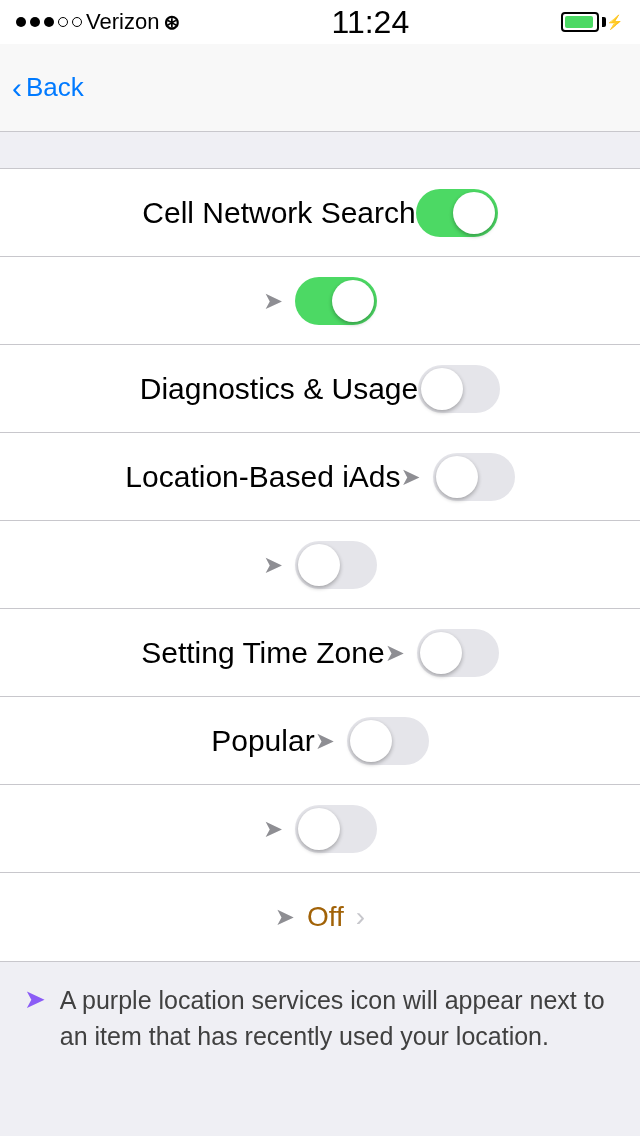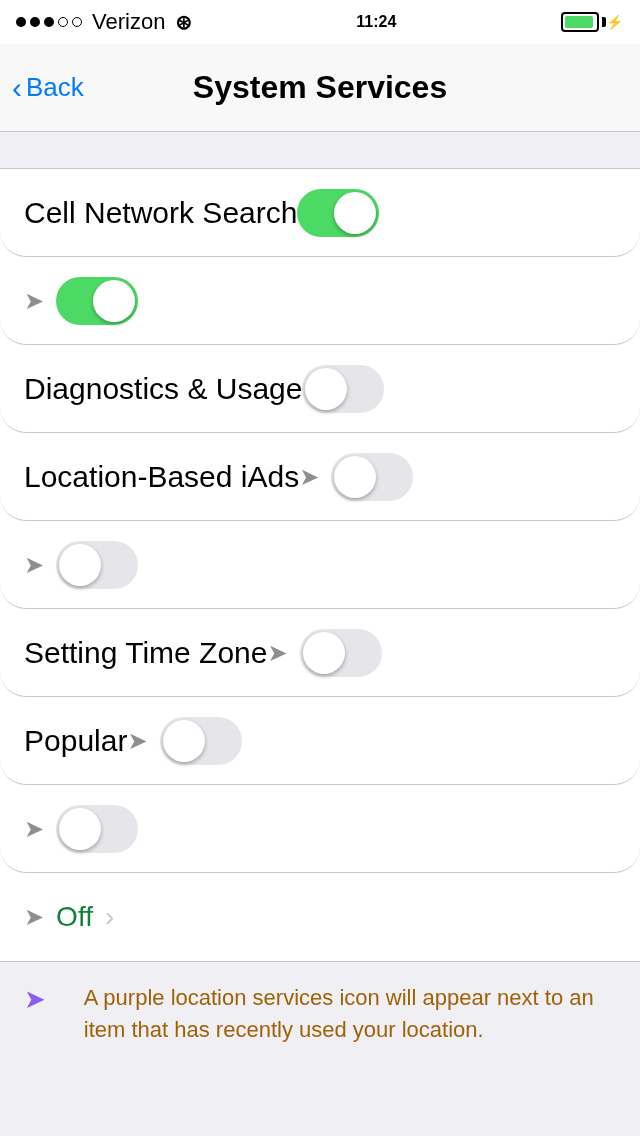--- a/index.html
+++ b/index.html
@@ -19,21 +19,20 @@
       display: flex;
       align-items: center;
       justify-content: space-between;
       padding: 0 16px;
       font-size: 24px;
       font-weight: 600;
     }
     .status-left {
       display: flex;
       align-items: center;
-      gap: 6px;
     }
     .signal-dots {
       display: flex;
       gap: 4px;
       align-items: center;
     }
     .dot {
       width: 10px;
       height: 10px;
       border-radius: 50%;
@@ -46,22 +45,22 @@
     .carrier-text {
       font-size: 22px;
       font-weight: 400;
       margin-left: 4px;
     }
     .wifi-icon {
       font-size: 20px;
       margin-left: 4px;
     }
     .status-center {
-      font-size: 16px;
-      font-weight: 700;
+      font-size: 32px;
+      font-weight: 400;
       text-align: center;
     }
     .status-right {
       display: flex;
       align-items: center;
       gap: 6px;
     }
     .battery {
       display: flex;
       align-items: center;
@@ -131,26 +130,25 @@
     
     .settings-list {
       background: #fff;
       border-top: 1px solid #c8c7cc;
       border-bottom: 1px solid #c8c7cc;
     }
 
     .settings-row {
       display: flex;
       align-items: center;
-      justify-content: flex-start;
+      justify-content: center;
       padding: 0 24px;
       height: 88px;
       background: #fff;
       border-bottom: 1px solid #c8c7cc;
-      border-radius: 26px;
     }
     .settings-row:last-child {
       border-bottom: none;
     }
 
     .row-left {
       display: flex;
       align-items: center;
       gap: 0;
     }
@@ -198,45 +196,44 @@
     .toggle.on .toggle-knob {
       left: 37px;
     }
     .toggle.off .toggle-knob {
       left: 3px;
     }
 
     
     .row-off-text {
       font-size: 28px;
-      color: #15803d;
+      color: #a16207;
     }
     .row-chevron {
       font-size: 28px;
       color: #c7c7cc;
     }
 
     
     .footer-note {
       padding: 20px 24px 24px 24px;
       display: flex;
       align-items: flex-start;
       gap: 14px;
     }
     .footer-icon {
       color: #8b5cf6;
       font-size: 26px;
       margin-top: 2px;
       flex-shrink: 0;
     }
     .footer-text {
-      font-size: 22px;
-      color: #a16207;
+      font-size: 25px;
+      color: #404040;
       line-height: 1.45;
-      margin-left: 24px;
     }
   </style>
 </head>
 <body>
 
 <div class="status-bar">
   <div class="status-left">
     <div class="signal-dots">
       <div class="dot"></div>
       <div class="dot"></div>
@@ -257,21 +254,20 @@
       <span class="bolt-icon">⚡</span>
     </div>
   </div>
 </div>
 
 <div class="nav-bar">
   <div class="nav-back">
     <span class="nav-back-chevron">‹</span>
     <span>Back</span>
   </div>
-  <span class="nav-title">System Services</span>
 </div>
 
 <div class="section-gap"></div>
 
 <div class="settings-list">
 
   <div class="settings-row">
     <div class="row-left">
       <span class="row-label">Cell Network Search</span>
     </div>

